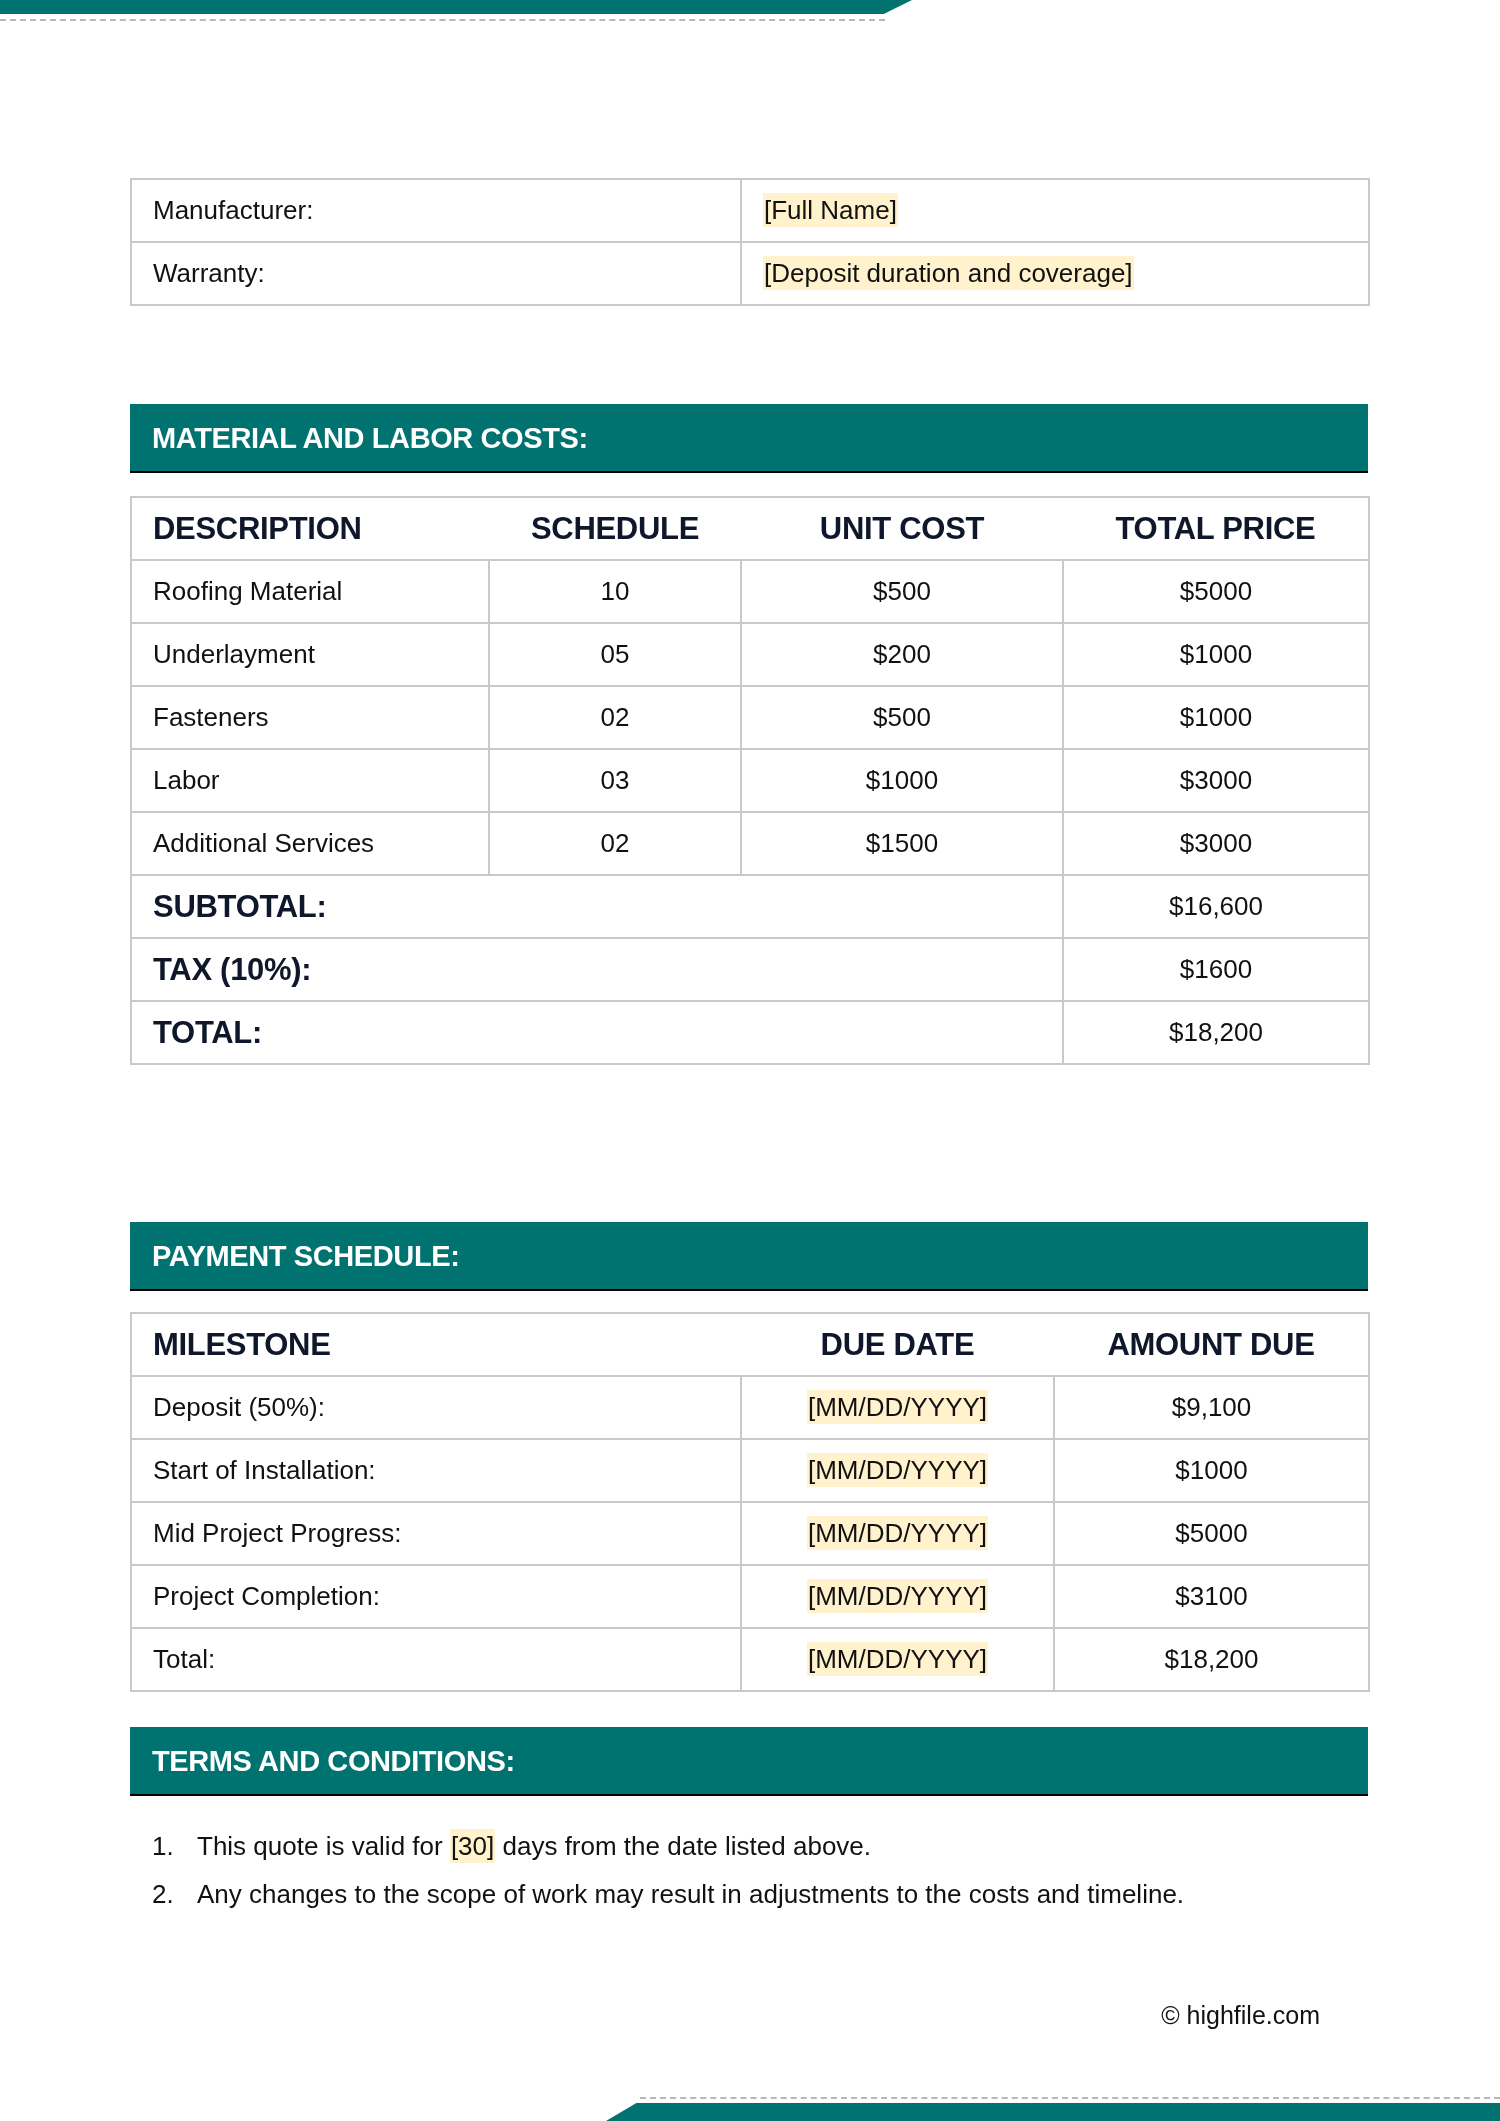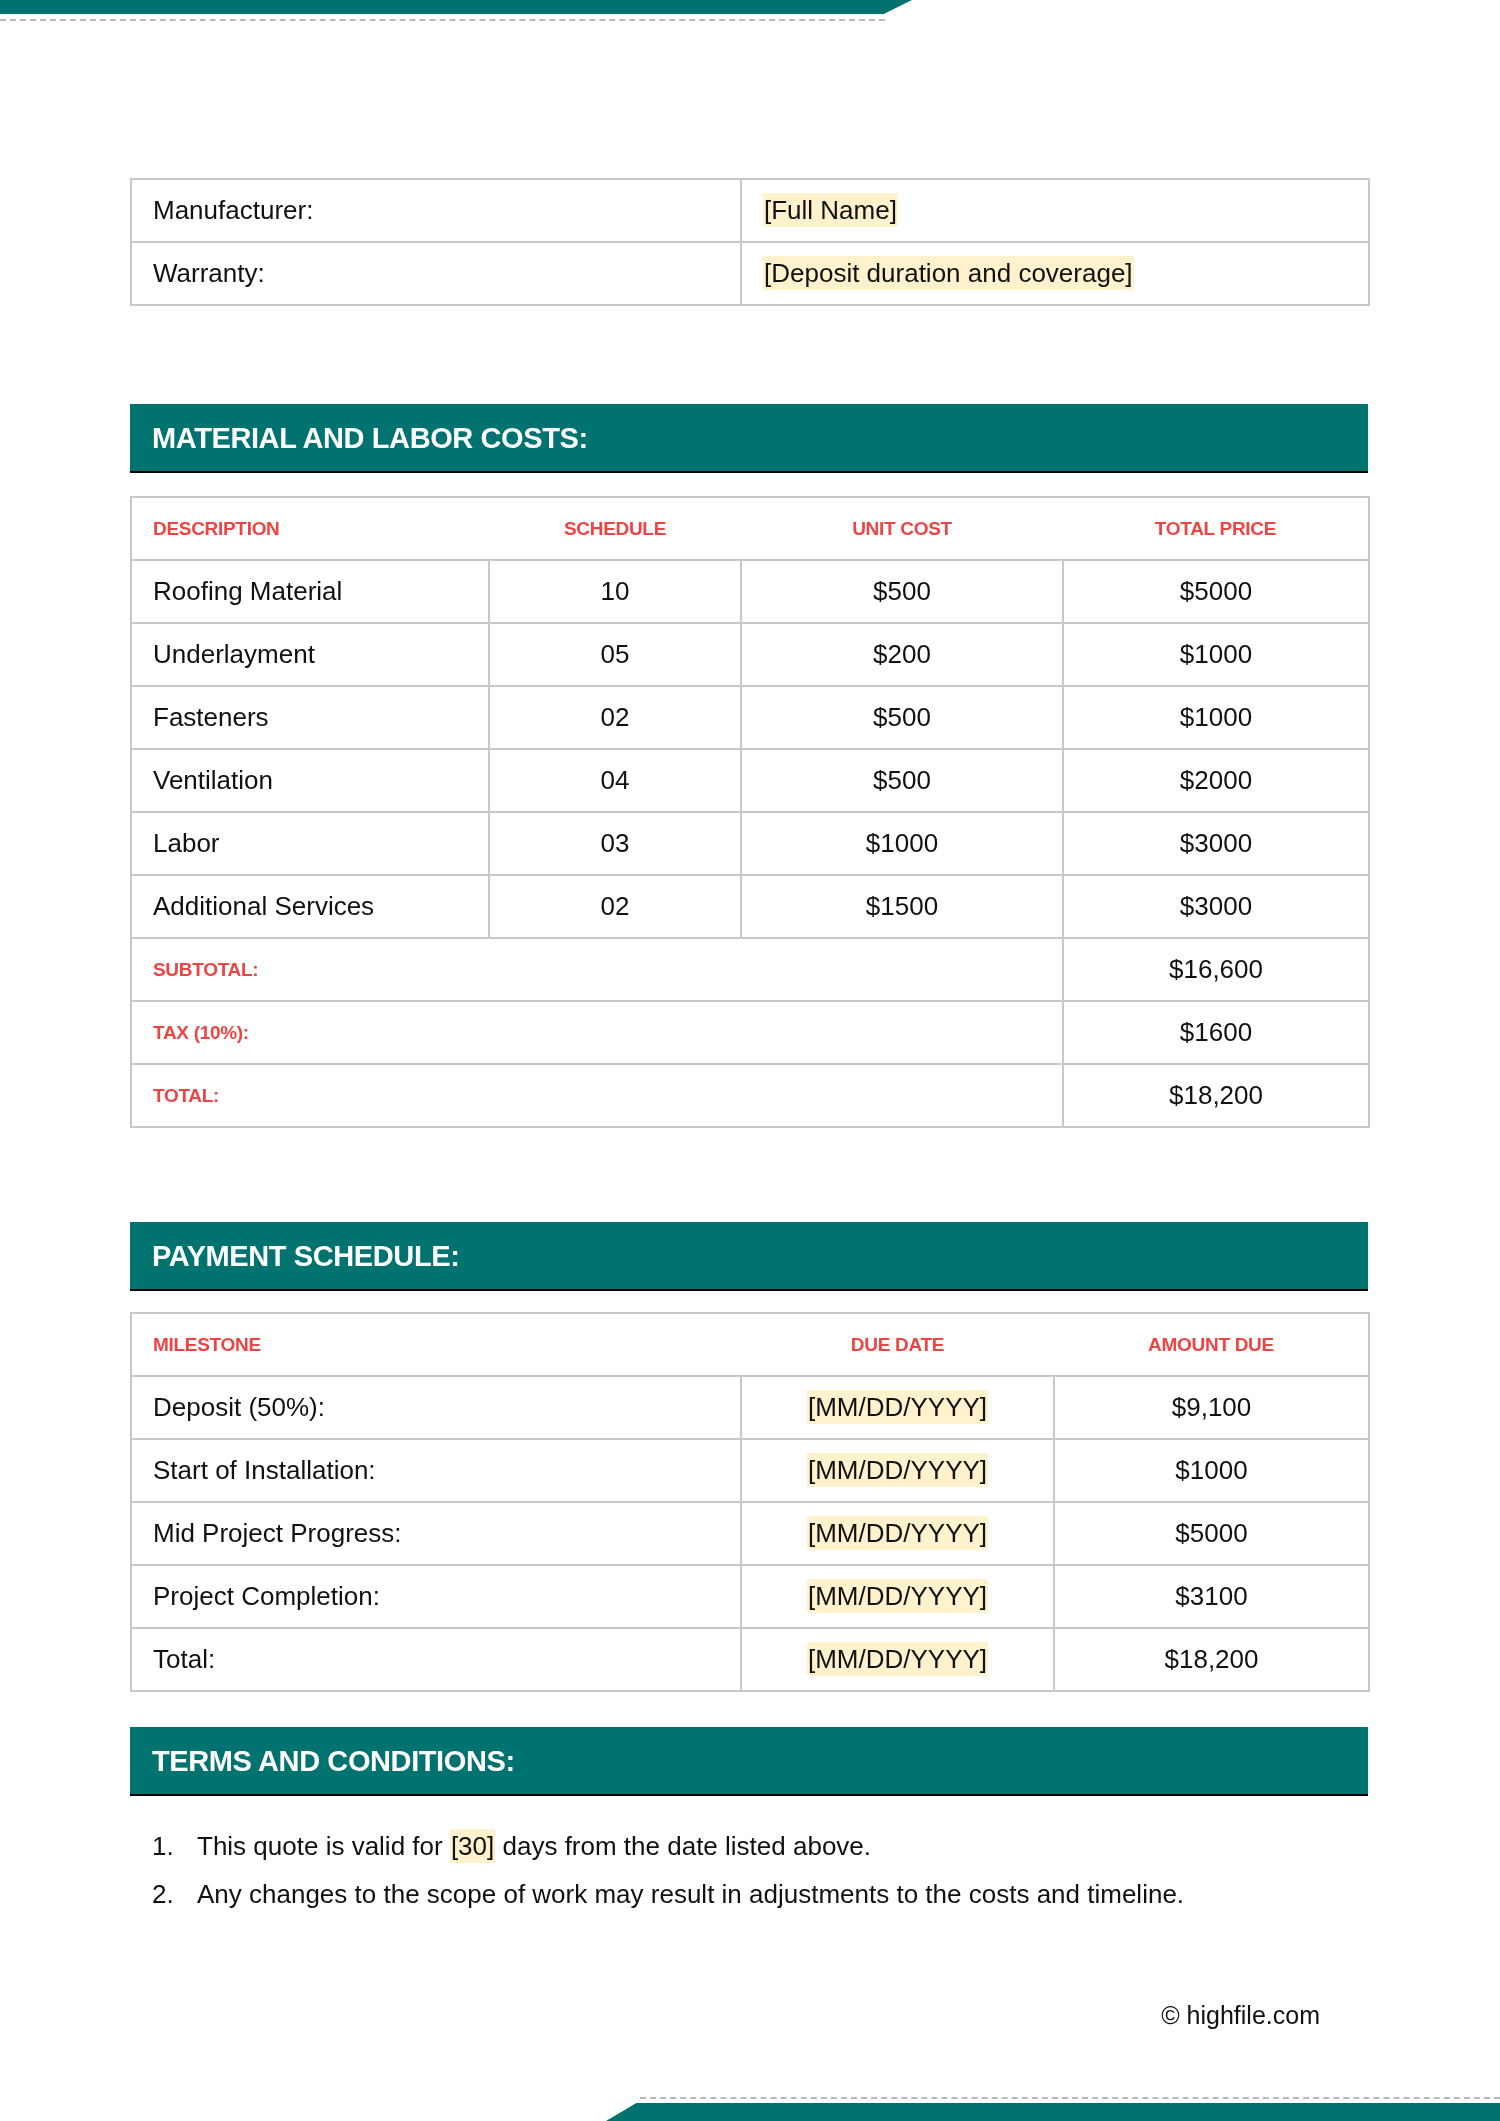--- a/index.html
+++ b/index.html
@@ -39,21 +39,21 @@
       border: 2px solid #c9c9c9;
       height: 63px;
       padding: 0 21px;
       vertical-align: middle;
       font-weight: normal;
       white-space: nowrap;
     }
     .center { text-align: center; }
     .left { text-align: left; }
     .hdr {
-      color: #ef4444; font-weight: bold; font-size: 19px;
+      color: #0f172a; font-weight: bold; font-size: 31px;
       letter-spacing: -0.3px;
     }
     .hl {
       background: #fff2cc; padding: 2px 1px;
     }
 
     .section-bar {
       position: absolute; left: 130px; width: 1238px; height: 69px;
       background: #007370;
       border-bottom: 2px solid #000000;
@@ -127,26 +127,20 @@
         <td class="center">$200</td>
         <td class="center">$1000</td>
       </tr>
       <tr>
         <td class="left">Fasteners</td>
         <td class="center">02</td>
         <td class="center">$500</td>
         <td class="center">$1000</td>
       </tr>
       <tr>
-        <td class="left">Ventilation</td>
-        <td class="center">04</td>
-        <td class="center">$500</td>
-        <td class="center">$2000</td>
-      </tr>
-      <tr>
         <td class="left">Labor</td>
         <td class="center">03</td>
         <td class="center">$1000</td>
         <td class="center">$3000</td>
       </tr>
       <tr>
         <td class="left">Additional Services</td>
         <td class="center">02</td>
         <td class="center">$1500</td>
         <td class="center">$3000</td>

